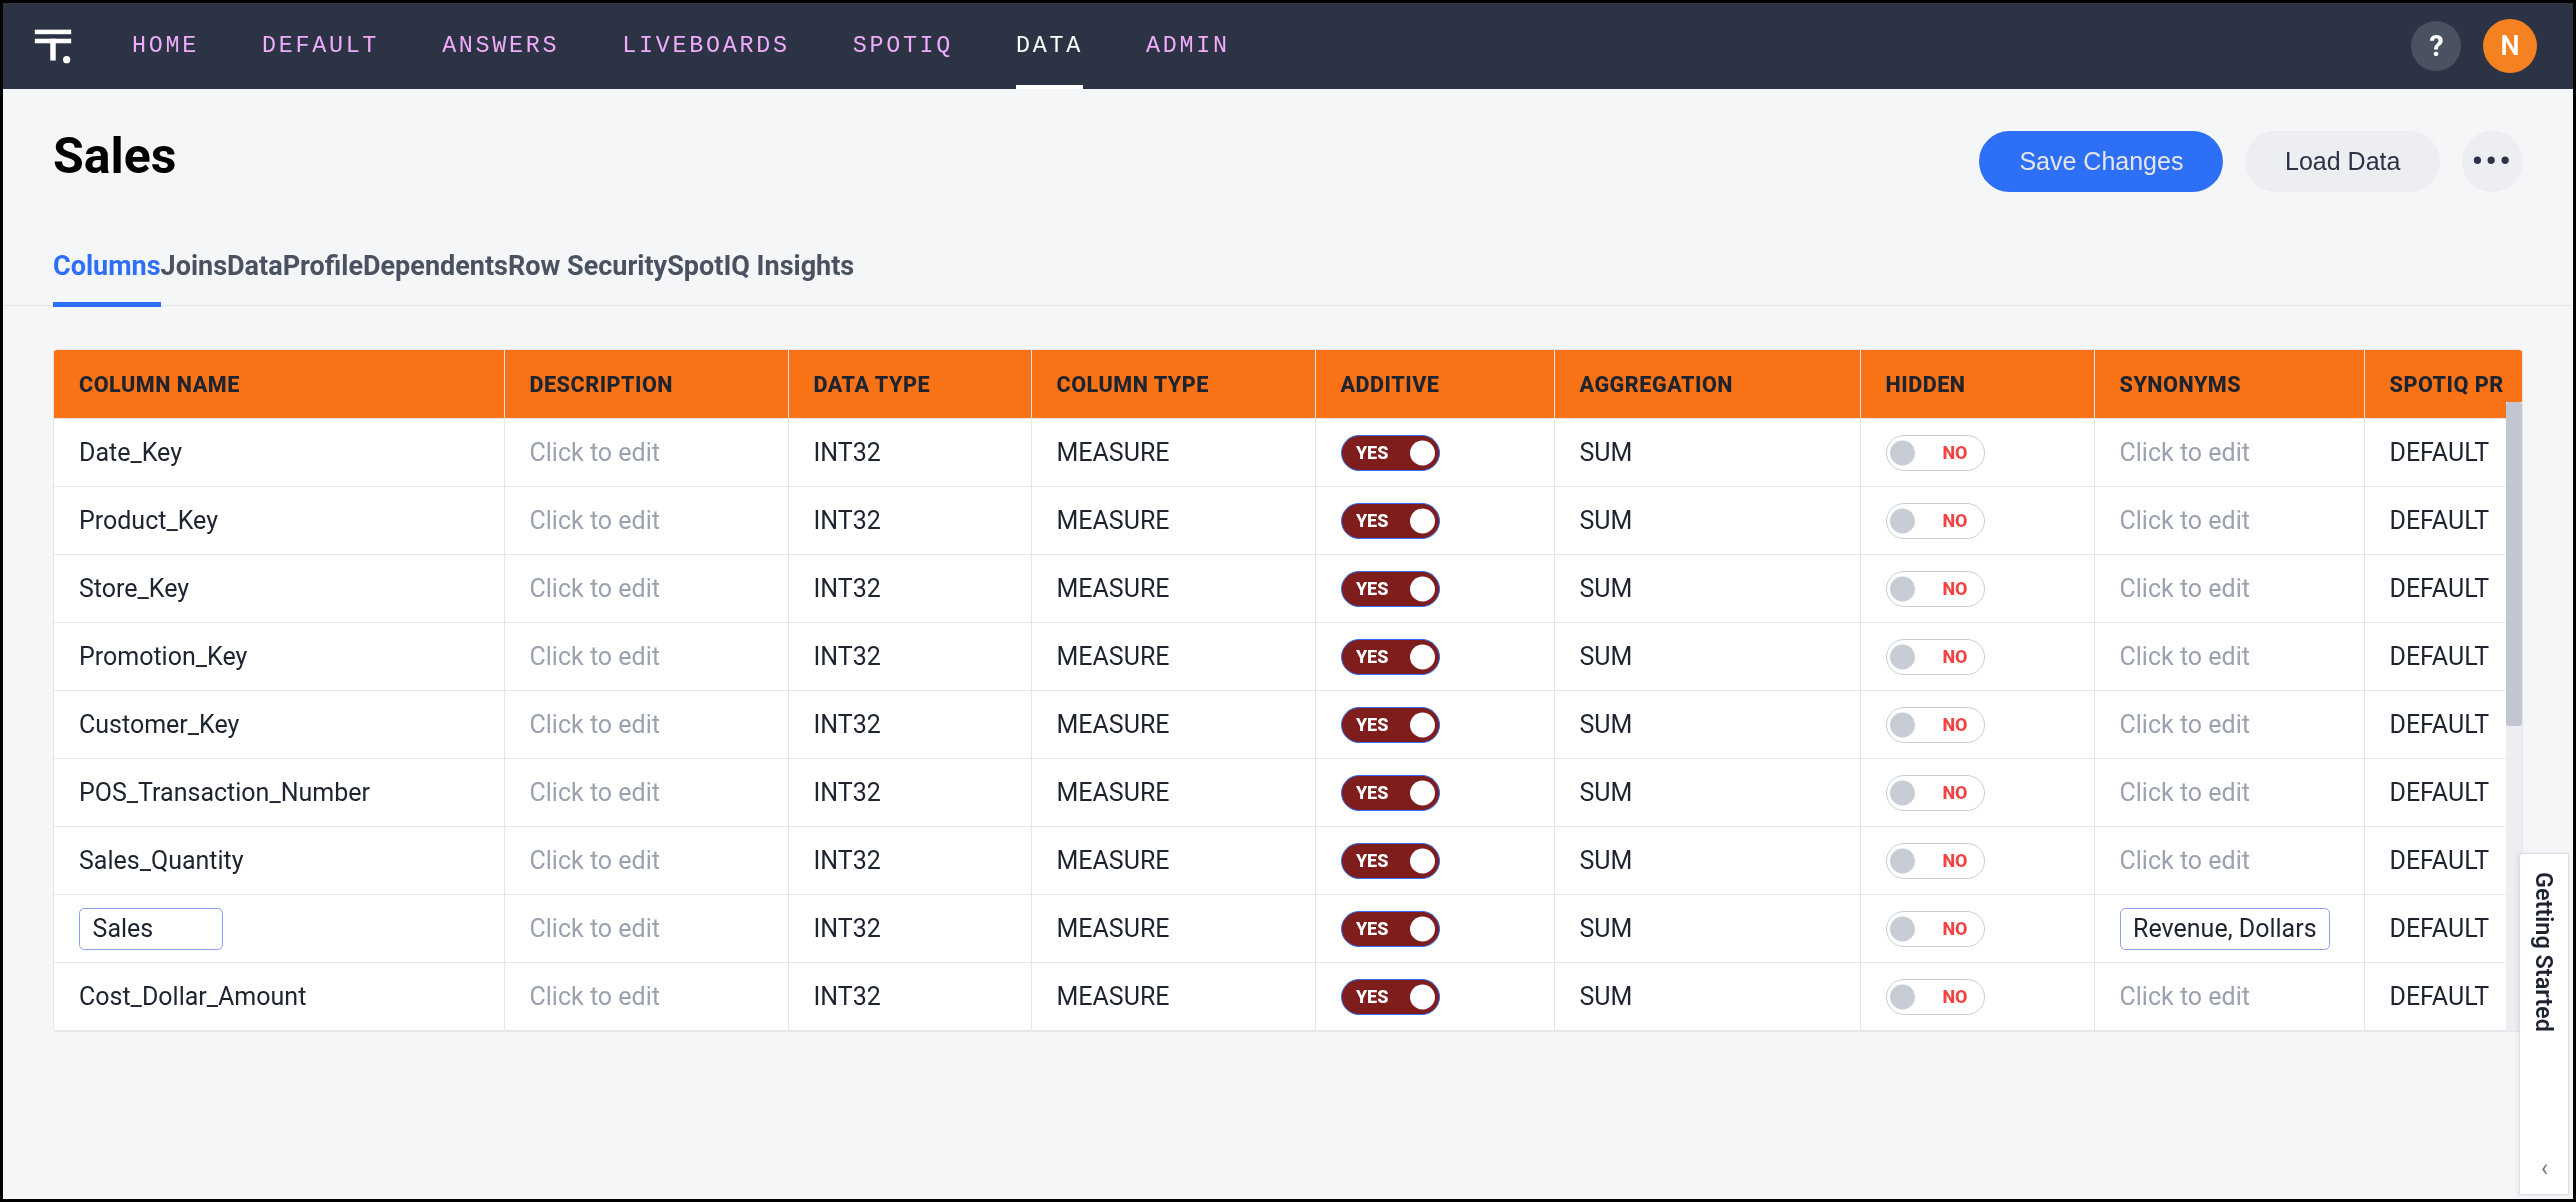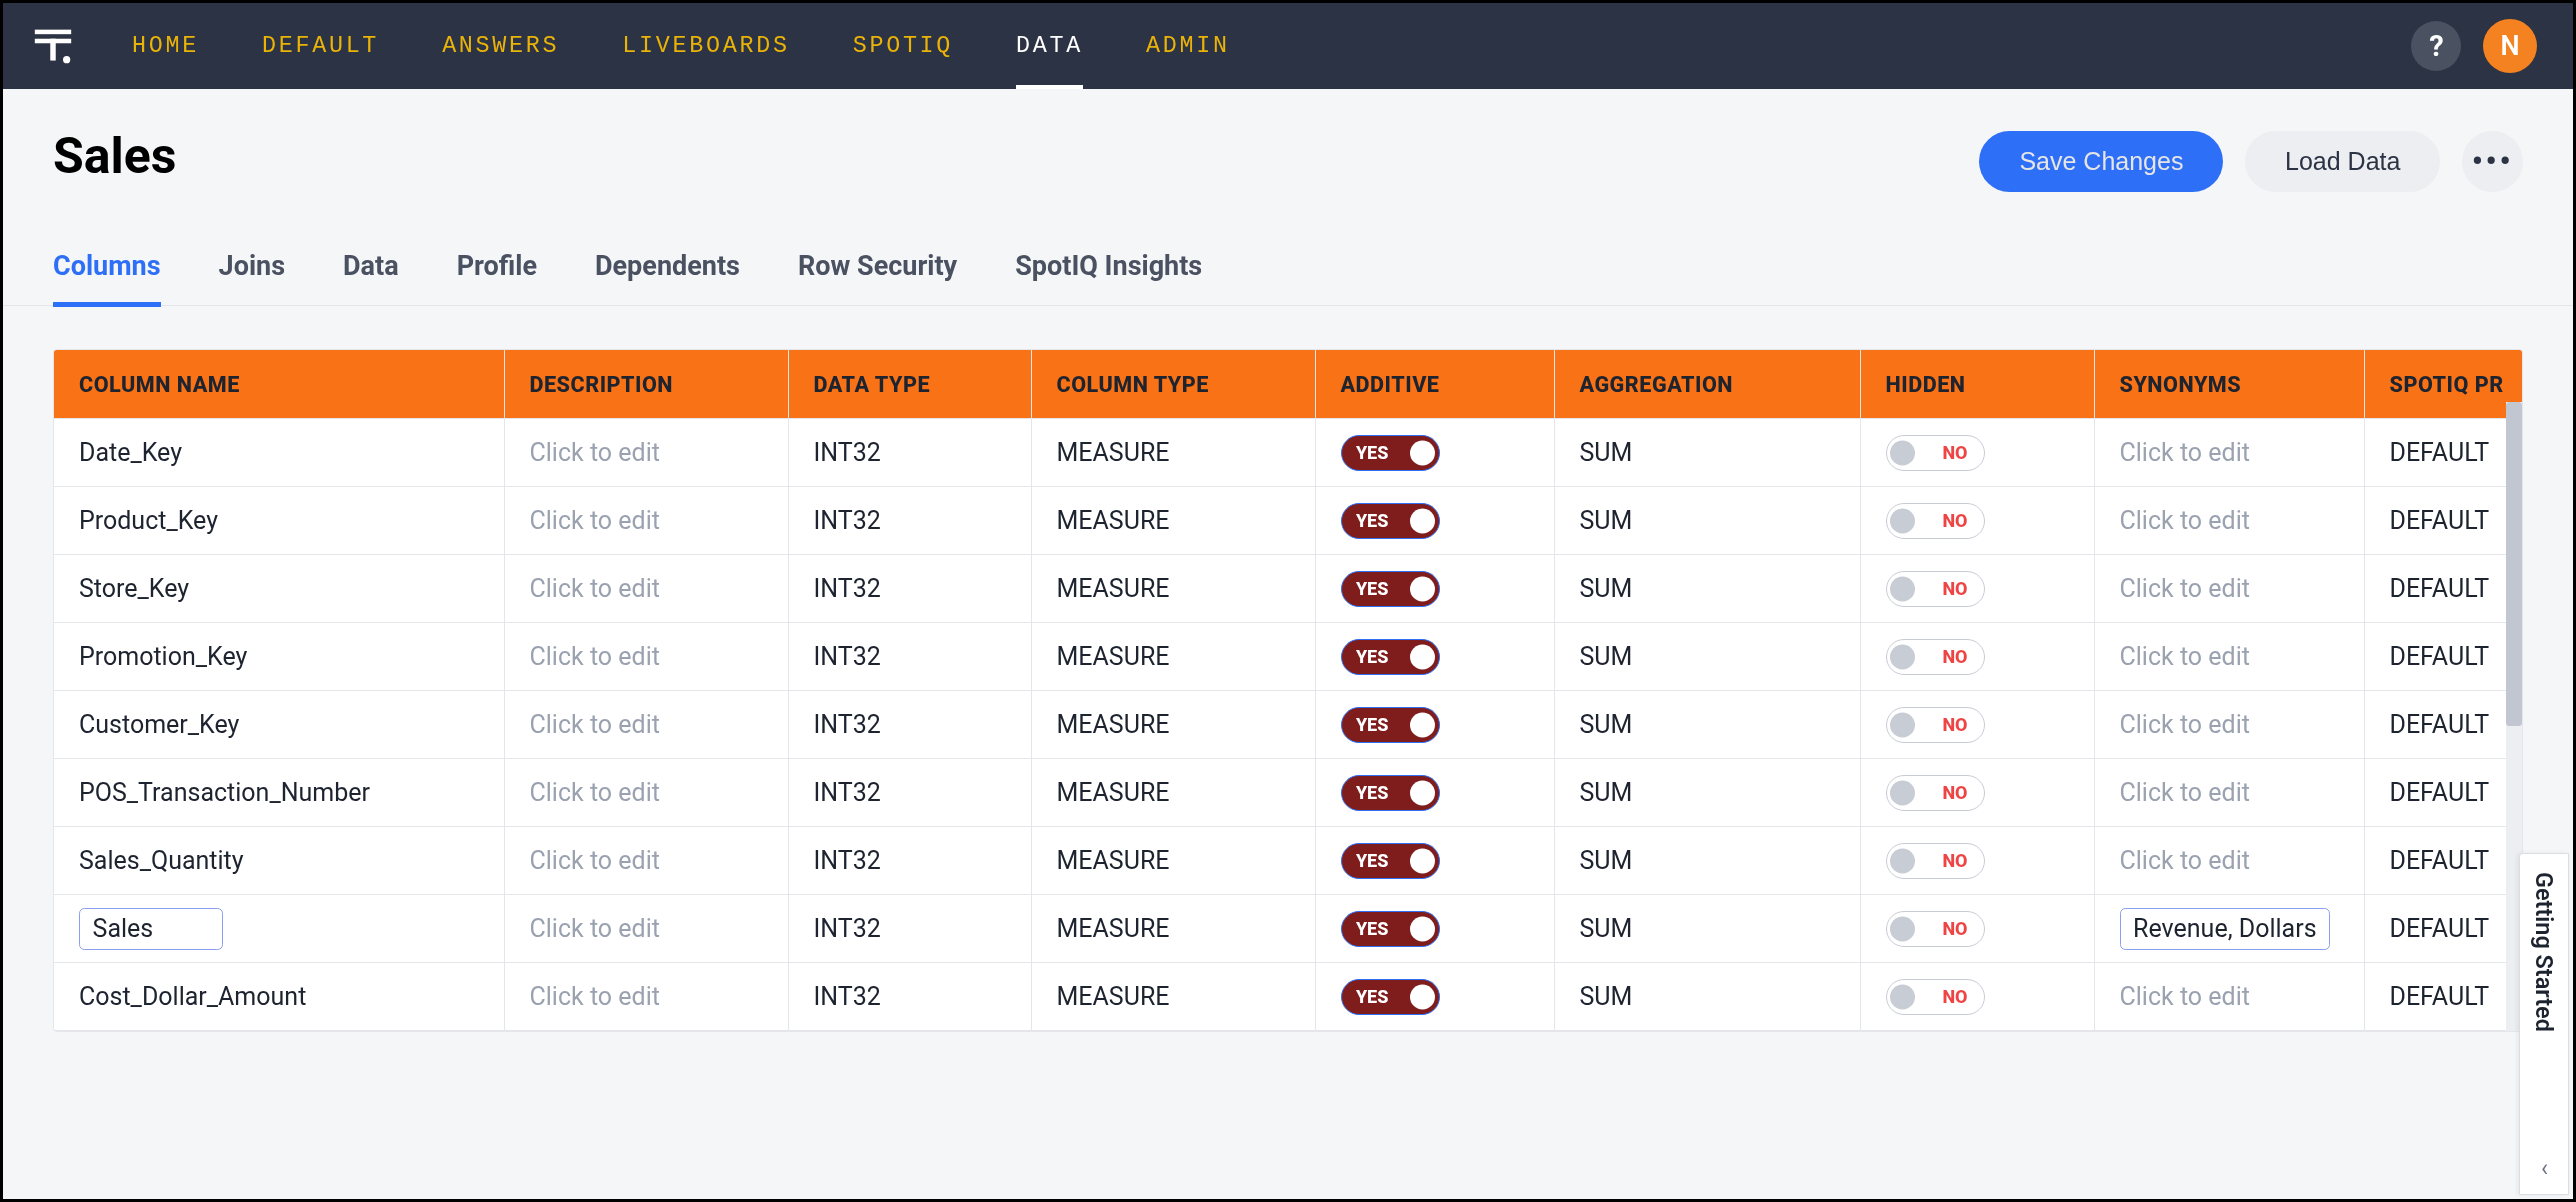--- a/index.html
+++ b/index.html
@@ -44,21 +44,21 @@
   .nav-items {
     display: flex;
     gap: 63px;
     align-items: center;
     height: 100%;
   }
   .nav-item {
     font-family: "Courier New", monospace;
     font-size: 23.4px;
     letter-spacing: 2.7px;
-    color: #eab308;
+    color: #f0abfc;
     cursor: pointer;
     height: 100%;
     display: flex;
     align-items: center;
     position: relative;
   }
   .nav-item.active {
     color: #fff;
   }
   .nav-item.active::after {
@@ -138,21 +138,20 @@
   .btn-secondary { background: #eceef1; color: #2c3344; }
   .more-btn {
     width: 61px; height: 61px; border-radius: 50%;
     background: #eceef1; display:flex;align-items:center;justify-content:center;
     cursor:pointer; font-size: 31px; letter-spacing: 2.7px; color:#2c3344; font-weight:700;
   }
 
   
   .tabs {
     display: flex;
-    gap: 58px;
     padding: 58px 59px 0 50px;
     border-bottom: 1.8px solid #e4e6ea;
   }
   .tab {
     font-size: 27px;
     font-weight: 700;
     color: #4a5161;
     padding-bottom: 23.4px;
     cursor: pointer;
     position: relative;

